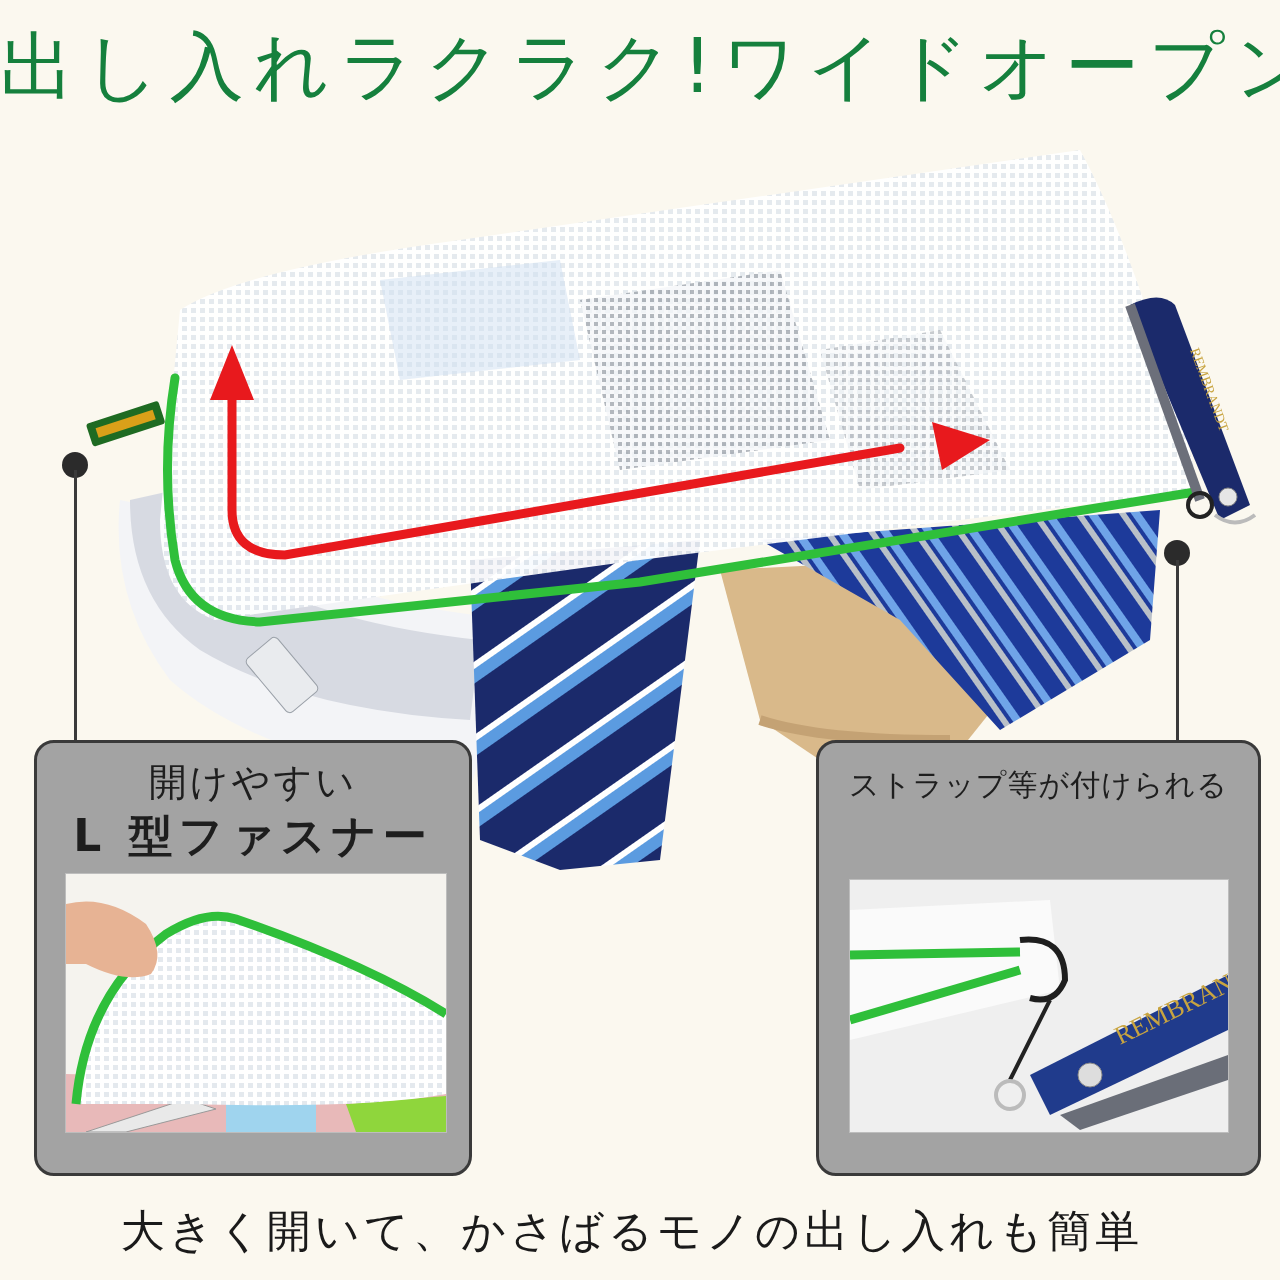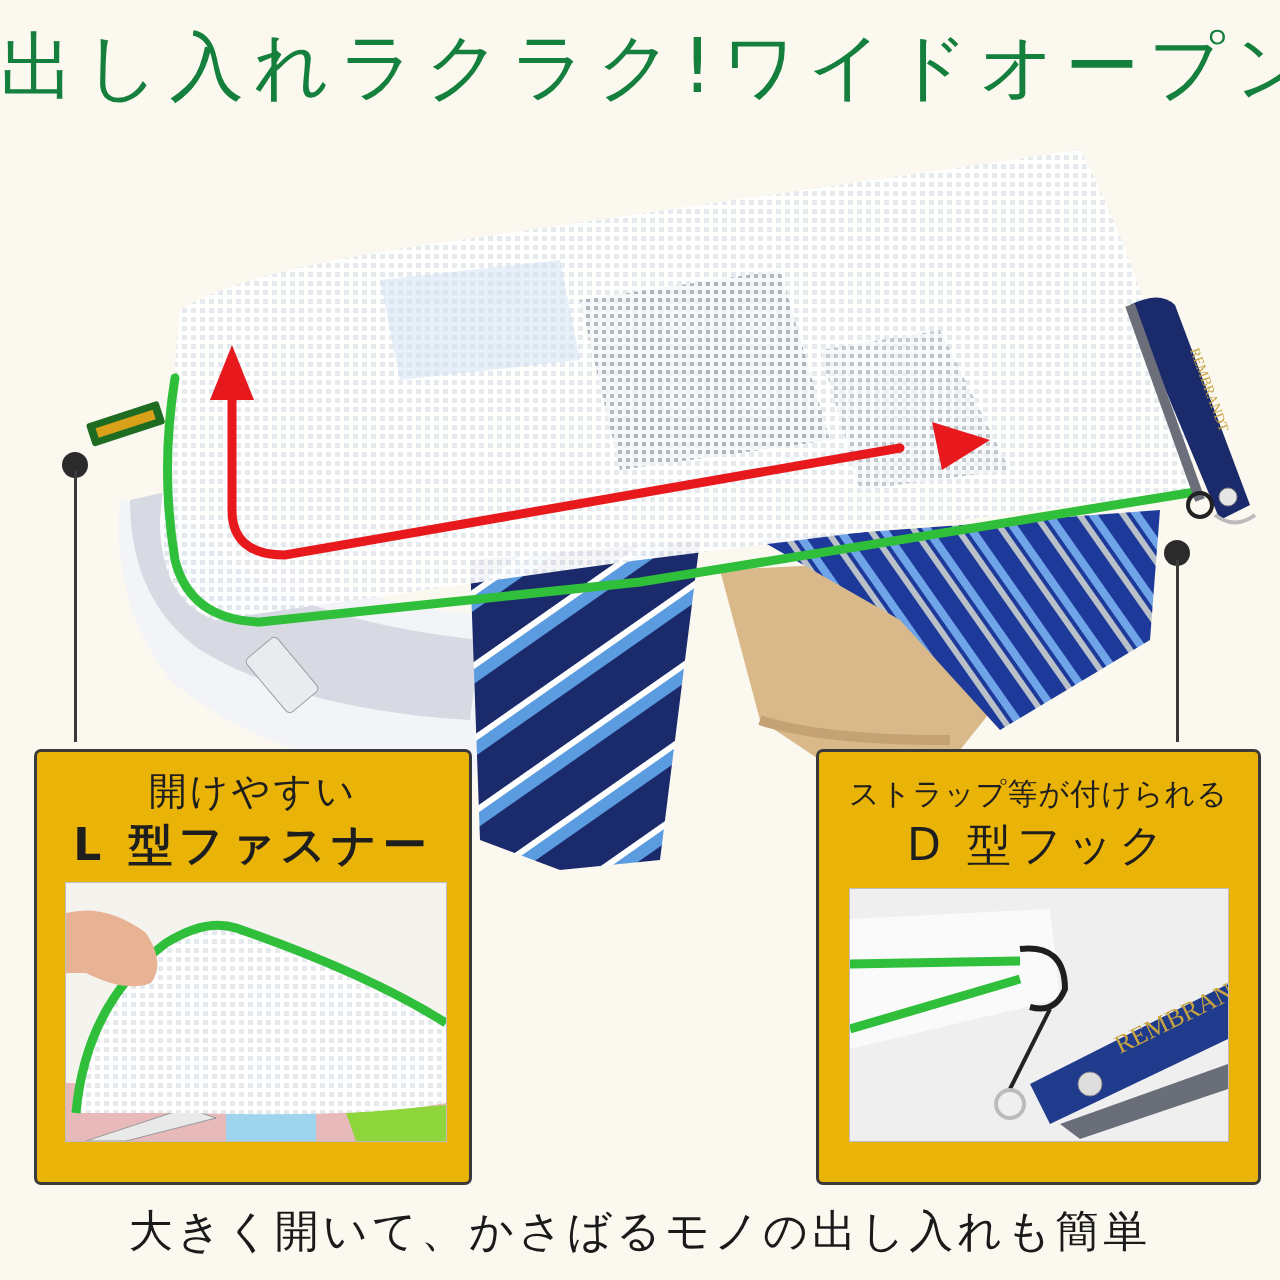--- a/index.html
+++ b/index.html
@@ -9,43 +9,42 @@
     font-family: "DejaVu Sans", sans-serif;
     position: relative;
   }
   .headline {
     position: absolute; left: 0; top: 18px; width: 1280px;
     text-align: center; font-size: 74px; letter-spacing: 10px;
     color: #15803d; font-weight: normal; white-space: nowrap;
   }
   .scene { position: absolute; left: 0; top: 0; width: 1280px; height: 1280px; }
   .callout {
-    position: absolute; background: #eab308;
-    border: 3px solid #3a3a3a; border-radius: 7px;
+    position: absolute; background: #a3a3a3;
+    border: 3px solid #3a3a3a; border-radius: 20px;
     box-sizing: border-box;
-    margin-top: 9px;
   }
   .callout-left { left: 34px; top: 740px; width: 438px; height: 436px; }
   .callout-right { left: 816px; top: 740px; width: 445px; height: 436px; }
   .callout-title {
     position: absolute; left: 0; width: 100%; text-align: center;
     color: #1e1e1e; white-space: nowrap;
   }
   .cl-t1 { top: 14px; font-size: 38px; letter-spacing: 3px; }
   .cl-t2 { top: 64px; font-size: 44px; letter-spacing: 6px; font-weight: bold; }
   .cr-t1 { top: 22px; font-size: 30px; letter-spacing: 1px; }
   .cr-t2 { top: 64px; font-size: 44px; letter-spacing: 6px; }
   .photo {
     position: absolute; left: 28px; top: 130px; width: 380px; height: 258px;
     border: 1px solid #bdbdbd; overflow: hidden; background: #f2f2f2;
   }
   .callout-right .photo { left: 30px; top: 136px; width: 378px; height: 252px; }
   .footer {
     position: absolute; left: 0; top: 1202px; width: 1264px; text-align: center;
-    font-size: 44px; letter-spacing: 4px; color: #1a1a1a; white-space: nowrap; padding-left: 8px;
+    font-size: 44px; letter-spacing: 4px; color: #1a1a1a; white-space: nowrap;
   }
   .pin-dot { position: absolute; width: 26px; height: 26px; border-radius: 50%; background: #2b2b2b; }
   .pin-line { position: absolute; width: 3px; background: #3a3a3a; }
 </style>
 </head>
 <body>
 
 <div class="headline">出し入れラクラク!ワイドオープン</div>
 
 <svg class="scene" viewBox="0 0 1280 1280" xmlns="http://www.w3.org/2000/svg">
@@ -129,21 +128,20 @@
       <path d="M20 258 L120 225 L150 235 L60 258 Z" fill="#e9e9e9" stroke="#999"></path>
       <path d="M10 230 Q20 120 100 60 Q140 35 170 45 Q300 90 380 140 L380 220 Q300 235 120 230 Z" fill="url(#mesh)"></path>
       <path d="M10 230 Q20 120 100 60 Q140 35 170 45 Q300 90 380 140" stroke="#2fbf3a" stroke-width="9" fill="none"></path>
       <path d="M0 30 Q40 20 80 50 Q100 80 85 100 Q60 110 20 90 L0 90 Z" fill="#e7b394"></path>
     </svg>
   </div>
 </div>
 
 <div class="callout callout-right">
   <div class="callout-title cr-t1">ストラップ等が付けられる</div>
-  <div class="callout-title cr-t2">D 型フック</div>
   <div class="photo">
     <svg width="378" height="252" viewBox="0 0 378 252">
       <rect width="378" height="252" fill="#efefef"></rect>
       <path d="M0 30 L200 20 L210 110 L0 160 Z" fill="#fafafa"></path>
       <path d="M0 75 L170 72" stroke="#2fbf3a" stroke-width="9"></path>
       <path d="M0 140 L170 90" stroke="#2fbf3a" stroke-width="9"></path>
       <path d="M170 60 Q215 55 215 100 Q205 125 180 118" stroke="#1e1e1e" stroke-width="6" fill="none"></path>
       <path d="M200 120 L160 200" stroke="#222" stroke-width="4"></path>
       <path d="M180 195 L378 95 L378 150 L200 235 Z" fill="#203b8c"></path>
       <text x="0" y="0" font-size="26" fill="#c8a440" transform="translate(270 165) rotate(-26)" font-family="Liberation Serif, serif">REMBRANDT</text>

